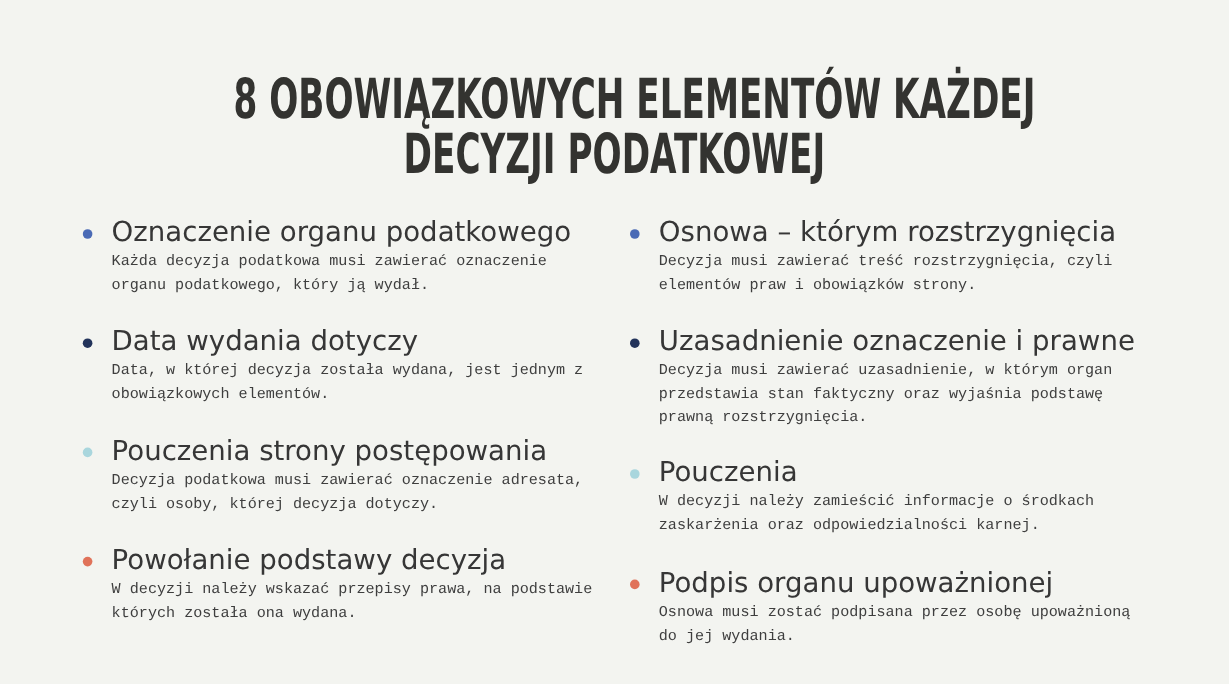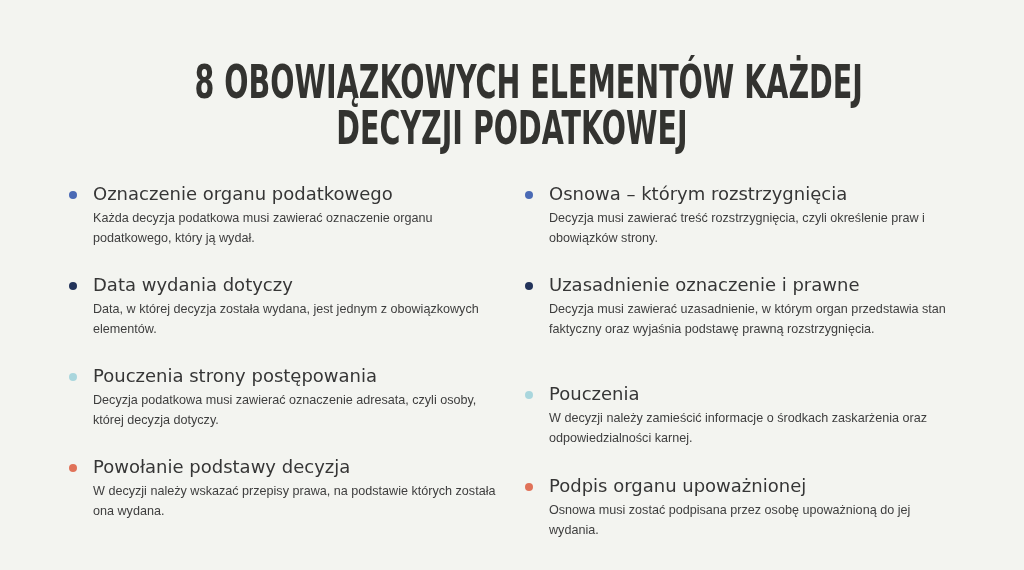--- a/index.html
+++ b/index.html
@@ -51,31 +51,31 @@
       top: 11px;
       width: 8px;
       height: 8px;
       border-radius: 50%;
     }
     .item-title {
       position: absolute;
       left: 27px;
       top: 0;
       font-family: "DejaVu Sans", sans-serif;
-      font-size: 18px;
+      font-size: 23px;
       line-height: 28px;
       color: #363636;
       white-space: nowrap;
     }
     .item-desc {
       position: absolute;
       left: 27px;
       top: 29px;
       width: 410px;
-      font-family: Liberation Sans, sans-serif;
+      font-family: Liberation Mono, monospace;
       font-size: 12.6px;
       line-height: 19.5px;
       color: #3e3e3e;
     }
   </style>
 </head>
 <body>
 
 <h1 class="title">
   <span class="title-line">8 OBOWIĄZKOWYCH ELEMENTÓW KAŻDEJ</span>
@@ -102,21 +102,21 @@
     <span class="bullet" style="background:#e07259;"></span>
     <div class="item-title">Powołanie podstawy decyzja</div>
     <div class="item-desc">W decyzji należy wskazać przepisy prawa, na podstawie których została ona wydana.</div>
   </div>
 </section>
 
 <section class="col col-right">
   <div class="item" style="top:0px;">
     <span class="bullet" style="background:#4a6ab5;"></span>
     <div class="item-title">Osnowa – którym rozstrzygnięcia</div>
-    <div class="item-desc">Decyzja musi zawierać treść rozstrzygnięcia, czyli określenie praw i obowiązków strony.</div>
+    <div class="item-desc">Decyzja musi zawierać treść rozstrzygnięcia, czyli elementów praw i obowiązków strony.</div>
   </div>
   <div class="item" style="top:91px;">
     <span class="bullet" style="background:#22335a;"></span>
     <div class="item-title">Uzasadnienie oznaczenie i prawne</div>
     <div class="item-desc">Decyzja musi zawierać uzasadnienie, w którym organ przedstawia stan faktyczny oraz wyjaśnia podstawę prawną rozstrzygnięcia.</div>
   </div>
   <div class="item" style="top:200px;">
     <span class="bullet" style="background:#a9d6dd;"></span>
     <div class="item-title">Pouczenia</div>
     <div class="item-desc">W decyzji należy zamieścić informacje o środkach zaskarżenia oraz odpowiedzialności karnej.</div>

